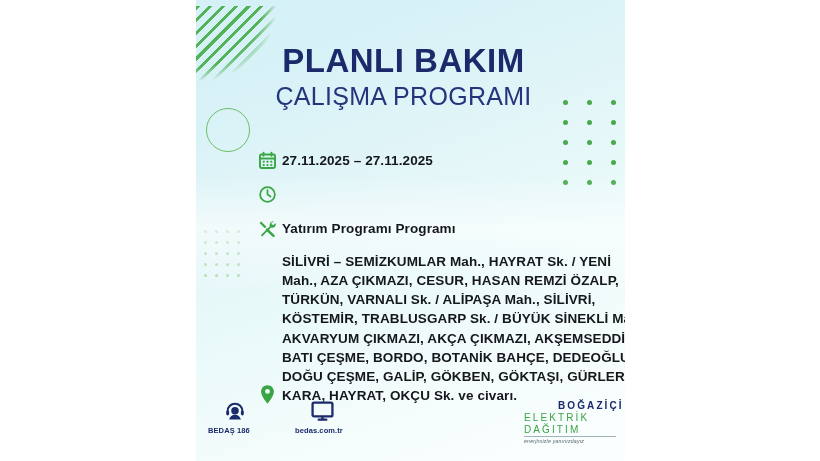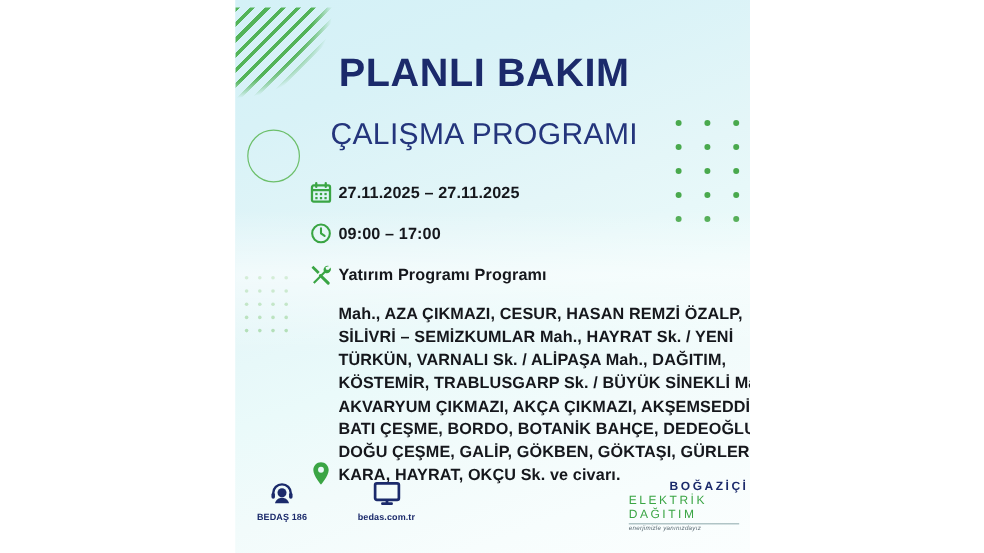--- a/index.html
+++ b/index.html
@@ -46,41 +46,41 @@
   }
   .dots-right i { width:5px; height:5px; border-radius:50%; background:#49a94d; display:block; }
 
   
   .heading { position:absolute; left:0; top:44px; width:429px; text-align:center; padding-right:14px; }
   .title {
     font-size:33px; font-weight:bold; letter-spacing:.5px;
     color:#1b2a6b; line-height:1;
   }
   .subtitle {
-    margin-top:23px; font-size:25px; font-weight:normal; letter-spacing:.3px;
+    margin-top:7px; font-size:25px; font-weight:normal; letter-spacing:.3px;
     color:#24357c; line-height:1;
   }
 
   
   .info { position:absolute; left:56px; top:150px; width:360px; }
   .row { display:flex; align-items:flex-end; margin-bottom:14px; }
   .row .ico { width:30px; flex:0 0 30px; display:flex; justify-content:center; padding-top:1px; }
   .row .txt {
     font-size:13.5px; color:#15171c; line-height:1.42; font-weight:bold;
     letter-spacing:.1px;
   }
   .row.addr { margin-bottom:0; }
   .row.addr .ico { padding-top:2px; }
   .row.addr .txt { font-weight:bold; }
   .addr-line { display:block; white-space:nowrap; }
 
   
   .footer { position:absolute; left:0; bottom:17px; width:429px; height:46px; }
   .socials { position:absolute; left:12px; top:0; display:flex; gap:33px; }
-  .social { width:54px; text-align:center; }
+  .social { width:54px; }
   .social .glyph { height:24px; display:flex; align-items:flex-end; justify-content:center; }
   .social .lbl { margin-top:4px; font-size:7.5px; color:#1b2a6b; font-weight:bold; letter-spacing:.1px; white-space:nowrap; }
 
   .logo { position:absolute; right:9px; top:2px; width:92px; text-align:left; }
   .logo .l1 { font-size:10px; font-weight:bold; letter-spacing:2.1px; color:#1b2a6b; line-height:1.18;padding-left:34px; }
   .logo .l2, .logo .l3 { font-size:10px; font-weight:normal; letter-spacing:2.1px; color:#3aa544; line-height:1.18; }
   .logo .tag {
     margin-top:1px; font-size:5.2px; color:#5b6b74; font-style:italic;
     letter-spacing:.2px; border-top:.8px solid #9fb6b8; padding-top:1px;
   }
@@ -162,21 +162,20 @@
         <span class="txt">27.11.2025 – 27.11.2025</span>
       </div>
 
       <div class="row">
         <span class="ico">
           <svg width="19" height="19" viewBox="0 0 24 24" fill="none">
             <circle cx="12" cy="12" r="9.3" stroke="#3aa544" stroke-width="2.2"></circle>
             <path d="M12 6.6V12l3.8 2.6" stroke="#3aa544" stroke-width="2.2" stroke-linecap="round" stroke-linejoin="round"></path>
           </svg>
         </span>
-        <span class="txt">09:00 – 17:00</span>
       </div>
 
       <div class="row">
         <span class="ico">
           <svg width="19" height="19" viewBox="0 0 24 24" fill="none">
             <path d="M4 3.2l6.6 6.6-2 2L2 5.2z" fill="#3aa544"></path>
             <path d="M11.4 13.4L19.6 21.4" stroke="#3aa544" stroke-width="3.2" stroke-linecap="round"></path>
             <path d="M20.6 3.4a4.4 4.4 0 00-5.7 5.7L3.6 20.4l1.6 1.6L16.5 10.7a4.4 4.4 0 005.7-5.7l-2.6 2.6-2.2-.6-.6-2.2z" fill="#3aa544"></path>
           </svg>
         </span>
@@ -184,23 +183,23 @@
       </div>
 
       <div class="row addr">
         <span class="ico">
           <svg width="19" height="21" viewBox="0 0 24 26" fill="none">
             <path d="M12 1.2c-4.5 0-8.1 3.6-8.1 8.1 0 6 8.1 15.4 8.1 15.4s8.1-9.4 8.1-15.4c0-4.5-3.6-8.1-8.1-8.1z" fill="#3aa544"></path>
             <circle cx="12" cy="9.1" r="3.1" fill="#eaf8f9"></circle>
           </svg>
         </span>
         <span class="txt">
+          <span class="addr-line">SİLİVRİ – SEMİZKUMLAR Mah., HAYRAT Sk. / YENİ</span>
           <span class="addr-line">Mah., AZA ÇIKMAZI, CESUR, HASAN REMZİ ÖZALP,</span>
-          <span class="addr-line">SİLİVRİ – SEMİZKUMLAR Mah., HAYRAT Sk. / YENİ</span>
-          <span class="addr-line">TÜRKÜN, VARNALI Sk. / ALİPAŞA Mah., DAĞITIM,</span>
+          <span class="addr-line">TÜRKÜN, VARNALI Sk. / ALİPAŞA Mah., SİLİVRİ,</span>
           <span class="addr-line">KÖSTEMİR, TRABLUSGARP Sk. / BÜYÜK SİNEKLİ Mah.,</span>
           <span class="addr-line">AKVARYUM ÇIKMAZI, AKÇA ÇIKMAZI, AKŞEMSEDDİN,</span>
           <span class="addr-line">BATI ÇEŞME, BORDO, BOTANİK BAHÇE, DEDEOĞLU,</span>
           <span class="addr-line">DOĞU ÇEŞME, GALİP, GÖKBEN, GÖKTAŞI, GÜRLER,</span>
           <span class="addr-line">KARA, HAYRAT, OKÇU Sk. ve civarı.</span>
         </span>
       </div>
 
     </div>
 

